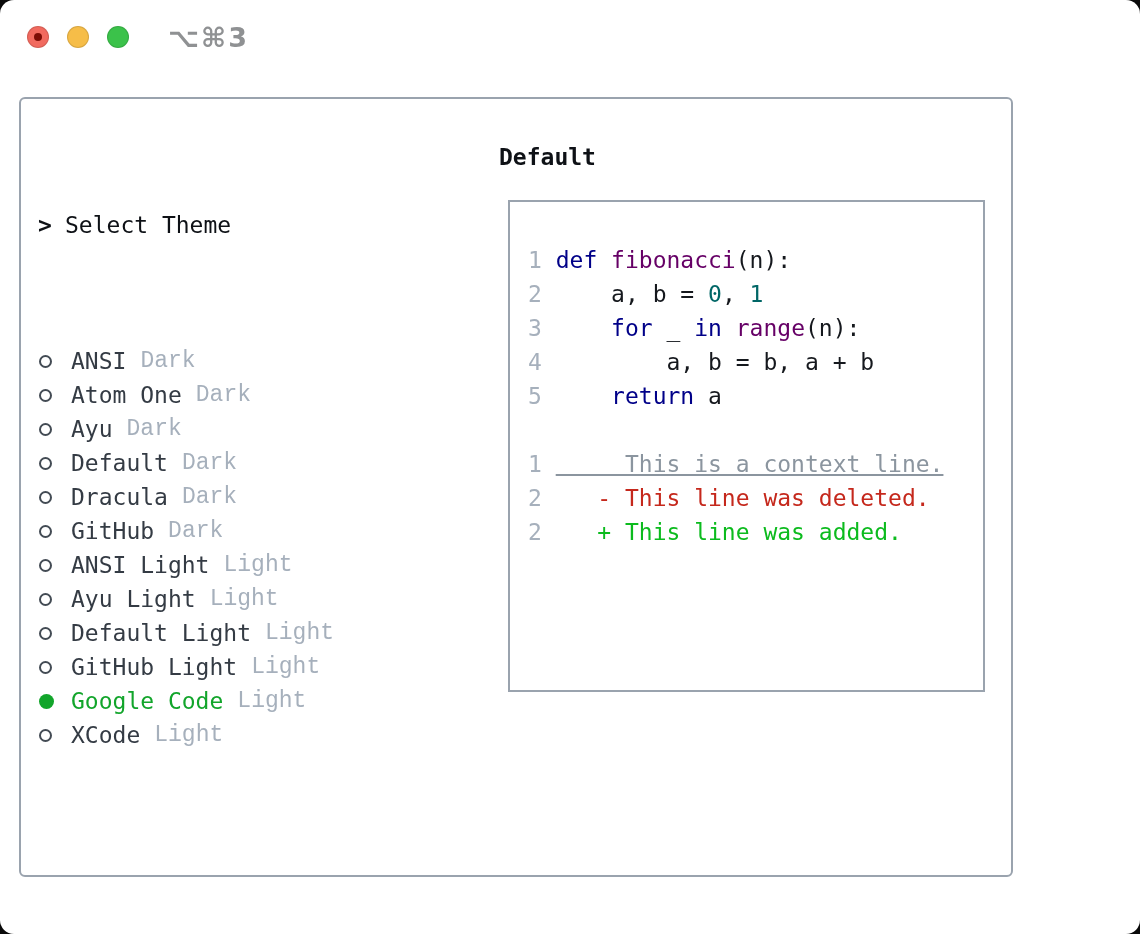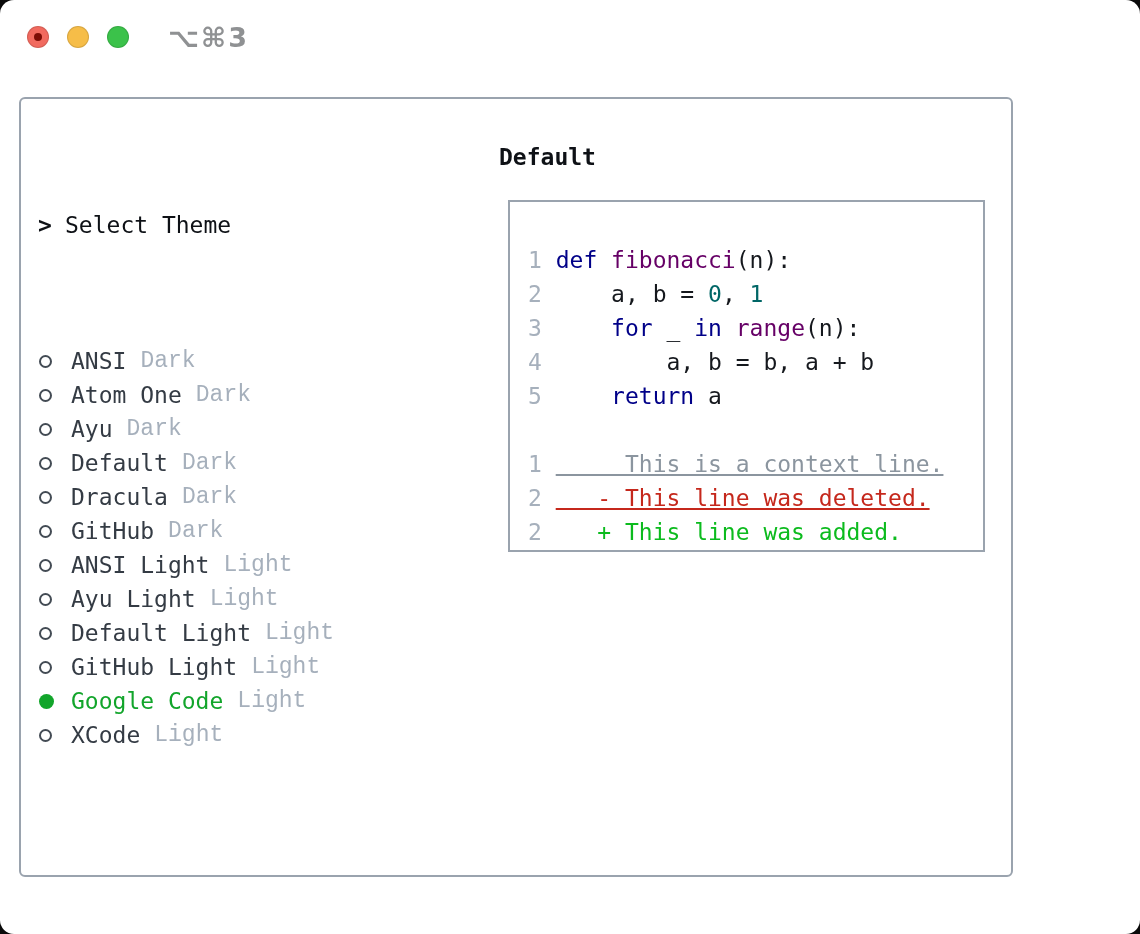--- a/index.html
+++ b/index.html
@@ -35,31 +35,31 @@
   .circle.on { border:none; width:15px; height:15px; background:#12a52b; }
   .h-label  { font-weight:normal; color:#0e1116; }
   .t-name { color:#343b44;margin-left:6px; }
   .t-name.on { color:#12a52b; }
   .t-variant { color:#a6b0bc; margin-left:14px;font-family:Liberation Mono, monospace; }
   .spacer { height:34px; }
 
   
   .preview-title { position:absolute; left:478px; top:41px; font-size:23px; line-height:34px;
                    font-weight:bold; color:#0e1116; }
-  .preview-box { position:absolute; left:487px; top:101px; width:477px; height:352px;
+  .preview-box { position:absolute; left:487px; top:101px; width:477px; height:492px;
                  border:2px solid #9aa3ae; background:#fff; overflow:hidden; }
   .code { padding:41px 0 0 18px; font-size:23px; line-height:34px; white-space:pre; }
   .code-line { min-height:34px; }
   .tok-n { color:#a6b0bc; }
   .tok-k { color:#000088; }
   .tok-f { color:#660066; }
   .tok-l { color:#006666; }
   .tok-p { color:#15181d; }
   .tok-c { color:#8b959f;text-decoration:underline; }
-  .tok-d { color:#c5281c;text-decoration:underline; }
+  .tok-d { color:#c5281c; }
   .tok-a { color:#0cbb1e; }
 </style>
 </head>
 <body>
 
 <div class="window">
 
   <div class="titlebar">
     <div class="light red"></div>
     <div class="light yellow"></div>

